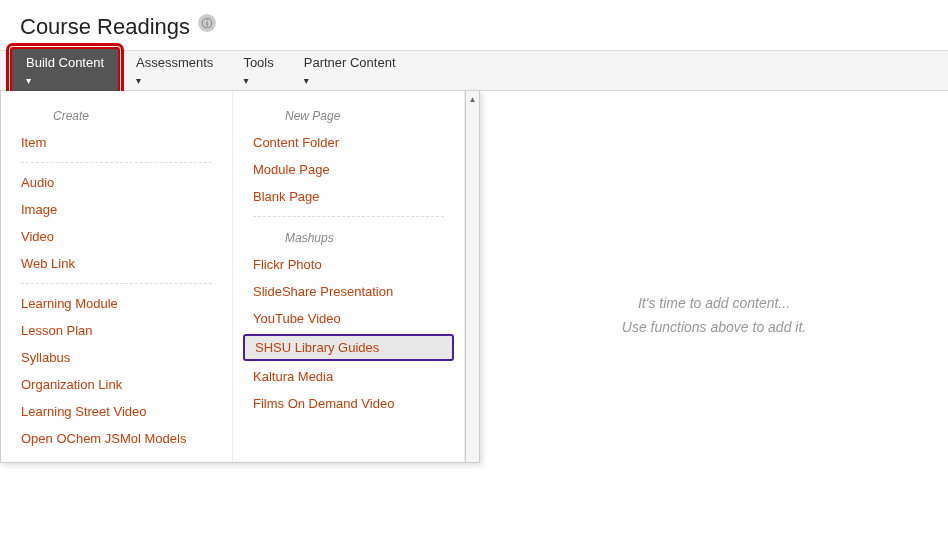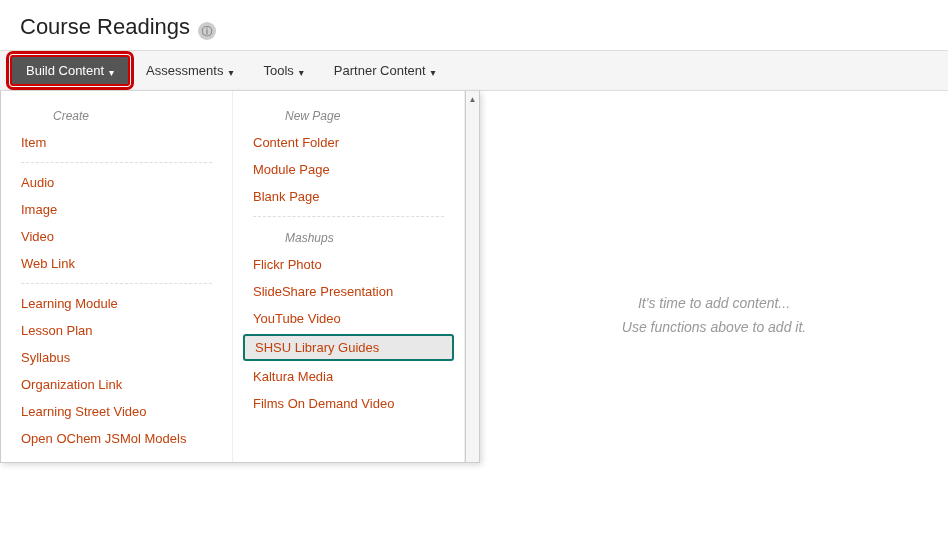--- a/index.html
+++ b/index.html
@@ -11,21 +11,21 @@
       width: 948px;
       height: 547px;
       overflow: hidden;
     }
 
     
     .page-header {
       padding: 14px 20px 10px 20px;
       border-bottom: 1px solid #ddd;
       display: flex;
-      align-items: flex-end;
+      align-items: flex-start;
       gap: 8px;
     }
     .page-title {
       font-size: 22px;
       font-weight: normal;
       color: #222;
     }
     .info-icon {
       width: 18px;
       height: 18px;
@@ -44,29 +44,30 @@
       background: #f5f5f5;
       border-bottom: 1px solid #ddd;
       padding: 0 10px;
       display: flex;
       align-items: center;
       gap: 2px;
       height: 40px;
     }
     .toolbar-btn {
       display: flex;
-      align-items: flex-end;
+      align-items: flex-start;
       gap: 5px;
       padding: 6px 14px;
       font-size: 13px;
       cursor: pointer;
       border: none;
       background: transparent;
       border-radius: 3px;
       color: #333;
+      flex-direction: column;
     }
     .toolbar-btn.active {
       background: #555;
       color: #fff;
       border: 2px solid #c00;
     }
     .toolbar-btn .chevron {
       font-size: 10px;
     }
 
@@ -115,21 +116,21 @@
     }
     .menu-separator {
       border: none;
       border-top: 1px dashed #ddd;
       margin: 6px 20px;
     }
 
     
     .menu-item.shsu-highlighted {
       background: #e8e8e8;
-      border: 2px solid #0f766e;
+      border: 2px solid #4c1d95;
       border-radius: 3px;
       margin: 2px 10px;
       padding: 4px 10px;
     }
 
     
     .scroll-bar {
       width: 14px;
       background: #f5f5f5;
       border-left: 1px solid #ccc;

